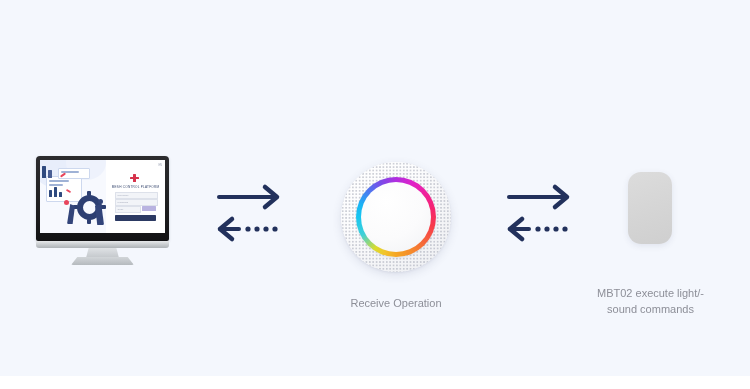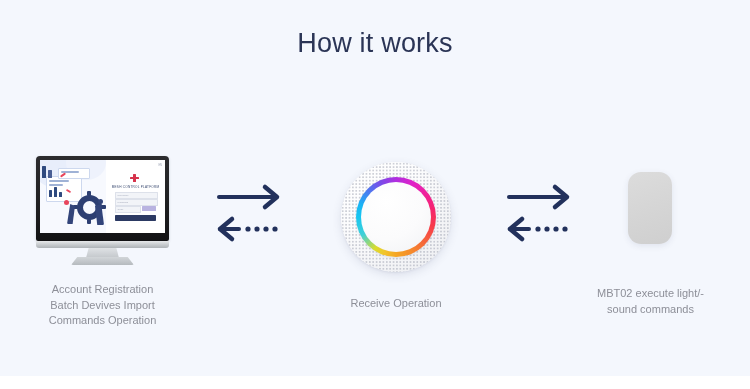--- a/index.html
+++ b/index.html
@@ -307,21 +307,20 @@
   
   #label-left   { left: 20px;  top: 282px; width: 165px; }
   #label-center { left: 326px; top: 296px; width: 140px; }
   #label-right  { left: 578px; top: 286px; width: 145px; }
 </style>
 </head>
 <body>
 
 <div id="section">
 
-  <div id="page-title">How it works</div>
 
   <div id="monitor">
     <div id="monitor-bezel">
       <div id="monitor-screen">
 
         <div class="scr-blob" style="left:-6px;top:-10px;width:46px;height:38px;"></div>
         <div class="scr-blob" style="left:26px;top:-14px;width:40px;height:34px;background:#eef2fc;"></div>
 
         <div class="scr-card" style="left:6px;top:16px;width:34px;height:24px;"></div>
         <div class="scr-line" style="left:9px;top:20px;width:20px;"></div>
@@ -368,23 +367,20 @@
           <div id="scr-login-btn"></div>
         </div>
 
       </div>
     </div>
     <div id="monitor-chin"></div>
     <div id="monitor-neck"></div>
     <div id="monitor-base"></div>
   </div>
 
-  <div class="step-label" id="label-left">Account Registration
-Batch Devives Import
-Commands Operation</div>
 
   <div class="arrow-group" style="left:205px;top:178px;">
     <svg class="arrow-svg" width="90" height="66" viewBox="0 0 90 66" fill="none" xmlns="http://www.w3.org/2000/svg">
 
       <g>
         <line x1="14" y1="19" x2="69" y2="19" stroke="#22315c" stroke-width="4" stroke-linecap="round"></line>
         <polyline points="60,9 72,19 60,29" stroke="#22315c" stroke-width="4.5" fill="none" stroke-linecap="round" stroke-linejoin="round"></polyline>
       </g>
 
       <g>

